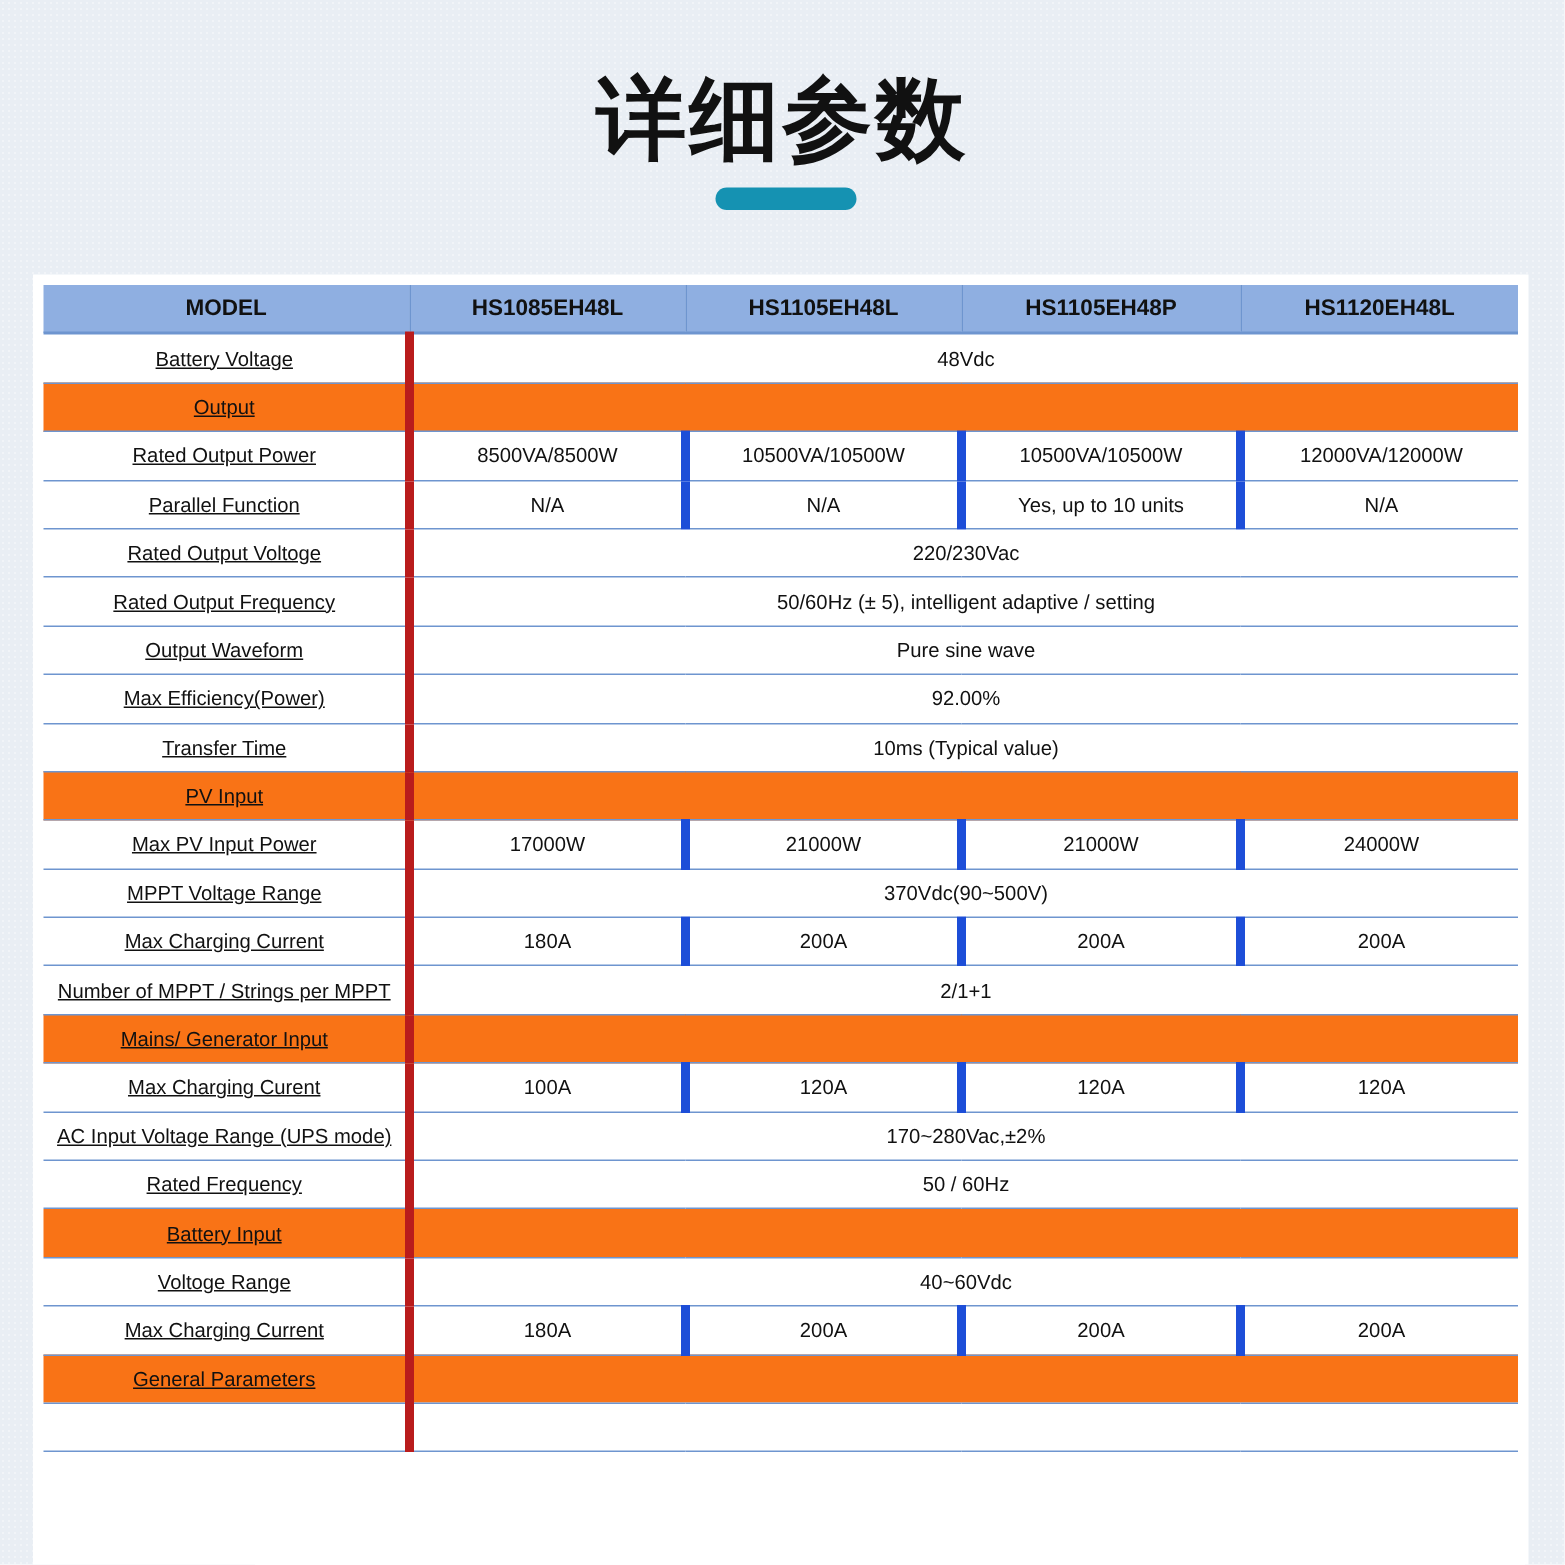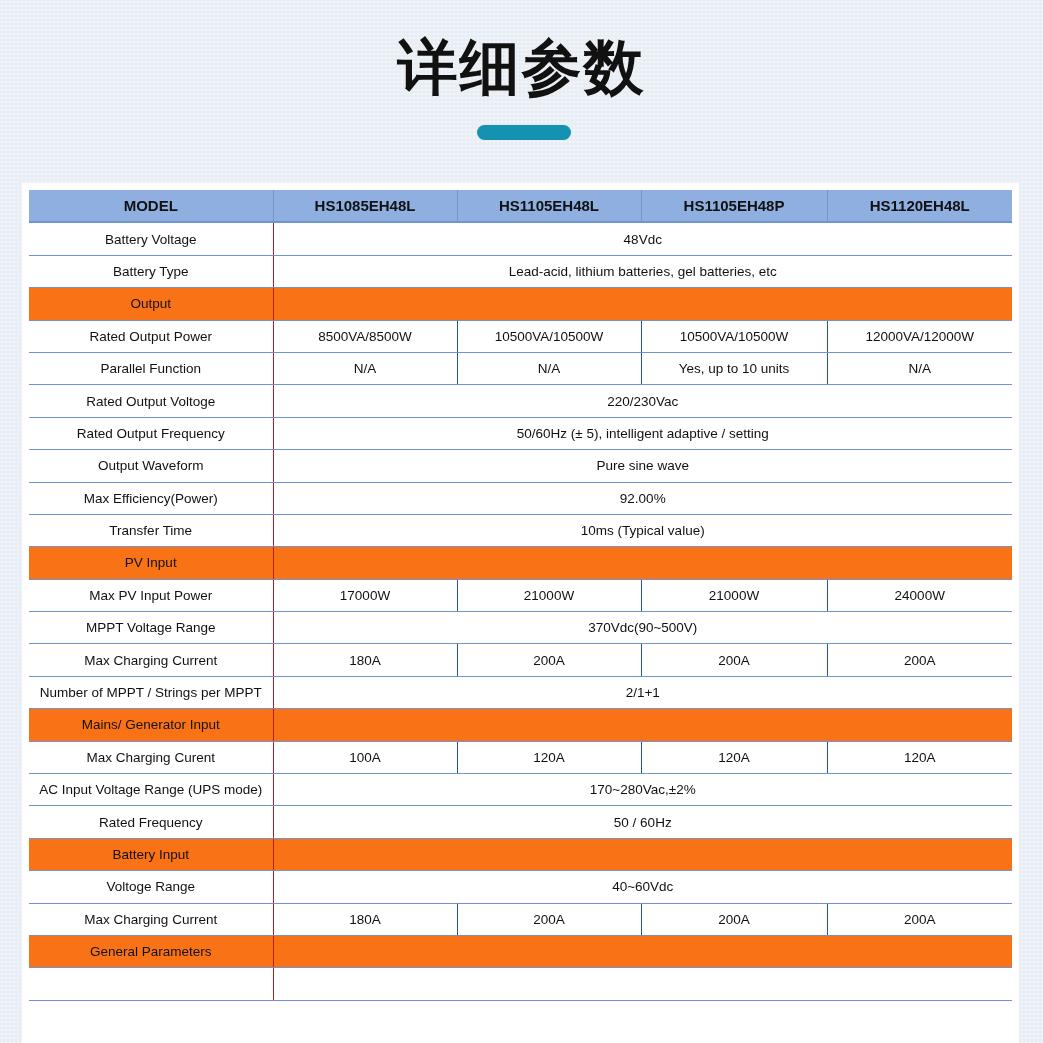--- a/index.html
+++ b/index.html
@@ -6,21 +6,21 @@
     body {
       width: 1043px; height: 1043px; overflow: hidden;
       background: #e9eef4;
       background-image: radial-gradient(rgba(255,255,255,0.35) 1px, transparent 1px);
       background-size: 4px 4px;
       font-family: "Liberation Sans", "DejaVu Sans", sans-serif;
       color: #111;
       position: relative;
     }
     .title {
-      position: absolute; left: 0; right: 0; top: 28px;
+      position: absolute; left: 0; right: 0; top: 40px;
       text-align: center; font-size: 60px; font-weight: 700;
       letter-spacing: 2px; color: #111;
       font-family: "DejaVu Sans", sans-serif;
     }
     .accent-bar {
       position: absolute; left: 477px; top: 125px;
       width: 94px; height: 15px; border-radius: 8px;
       background: #1592b2;
     }
     .panel {
@@ -36,22 +36,22 @@
       height: 31.4px; padding: 0; text-align: center; vertical-align: middle;
       font-size: 13.5px; border-bottom: 1px solid #6e95cf;
       white-space: nowrap;
     }
     table.spec th {
       background: #8fafe1; font-weight: 700; font-size: 15px;
       border-bottom: 2px solid #6e95cf;
       border-left: 1px solid #6e95cf;
     }
     table.spec th:first-child { border-left: none; }
-    table.spec td.label { border-right: 1px solid #b91c1c; }
-    table.spec td.val + td.val { border-left: 1px solid #1d4ed8; }
+    table.spec td.label { border-right: 6px solid #b91c1c; text-decoration: underline; }
+    table.spec td.val + td.val { border-left: 6px solid #1d4ed8; }
     tr.section td { background: #f97316; }
     col.c0 { width: 244px; }
     col.c1 { width: 184px; }
     col.c2 { width: 184px; }
     col.c3 { width: 186px; }
     col.c4 { width: 185px; }
   </style>
 </head>
 <body>
 
@@ -73,24 +73,20 @@
       <th>HS1085EH48L</th>
       <th>HS1105EH48L</th>
       <th>HS1105EH48P</th>
       <th>HS1120EH48L</th>
     </tr>
   </thead>
   <tbody id="tbody">
       <tr>
         <td class="label">Battery Voltage</td>
         <td colspan="4">48Vdc</td>
-      </tr>
-      <tr>
-        <td class="label">Battery Type</td>
-        <td colspan="4">Lead-acid, lithium batteries, gel batteries, etc</td>
       </tr>
       <tr class="section">
         <td class="label">Output</td>
         <td colspan="4"></td>
       </tr>
       <tr>
         <td class="label">Rated Output Power</td>
         <td class="val">8500VA/8500W</td>
         <td class="val">10500VA/10500W</td>
         <td class="val">10500VA/10500W</td>

